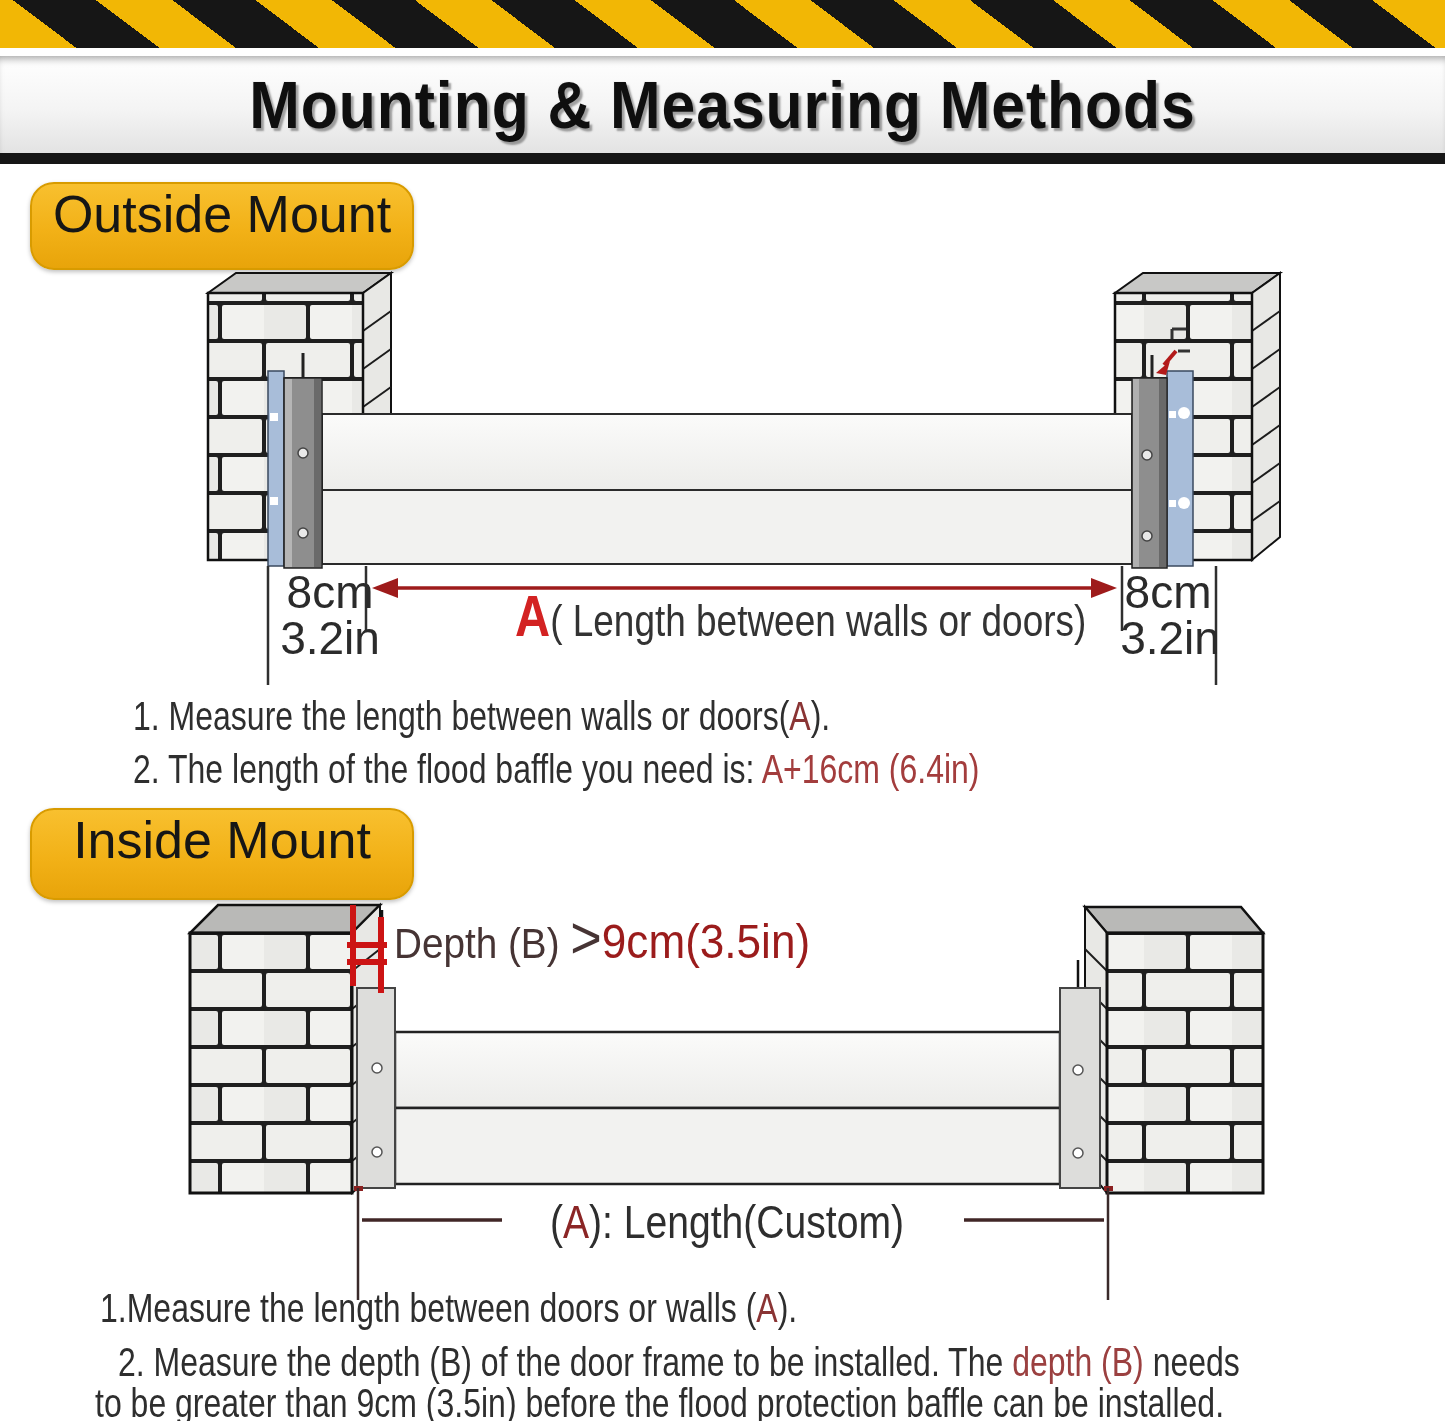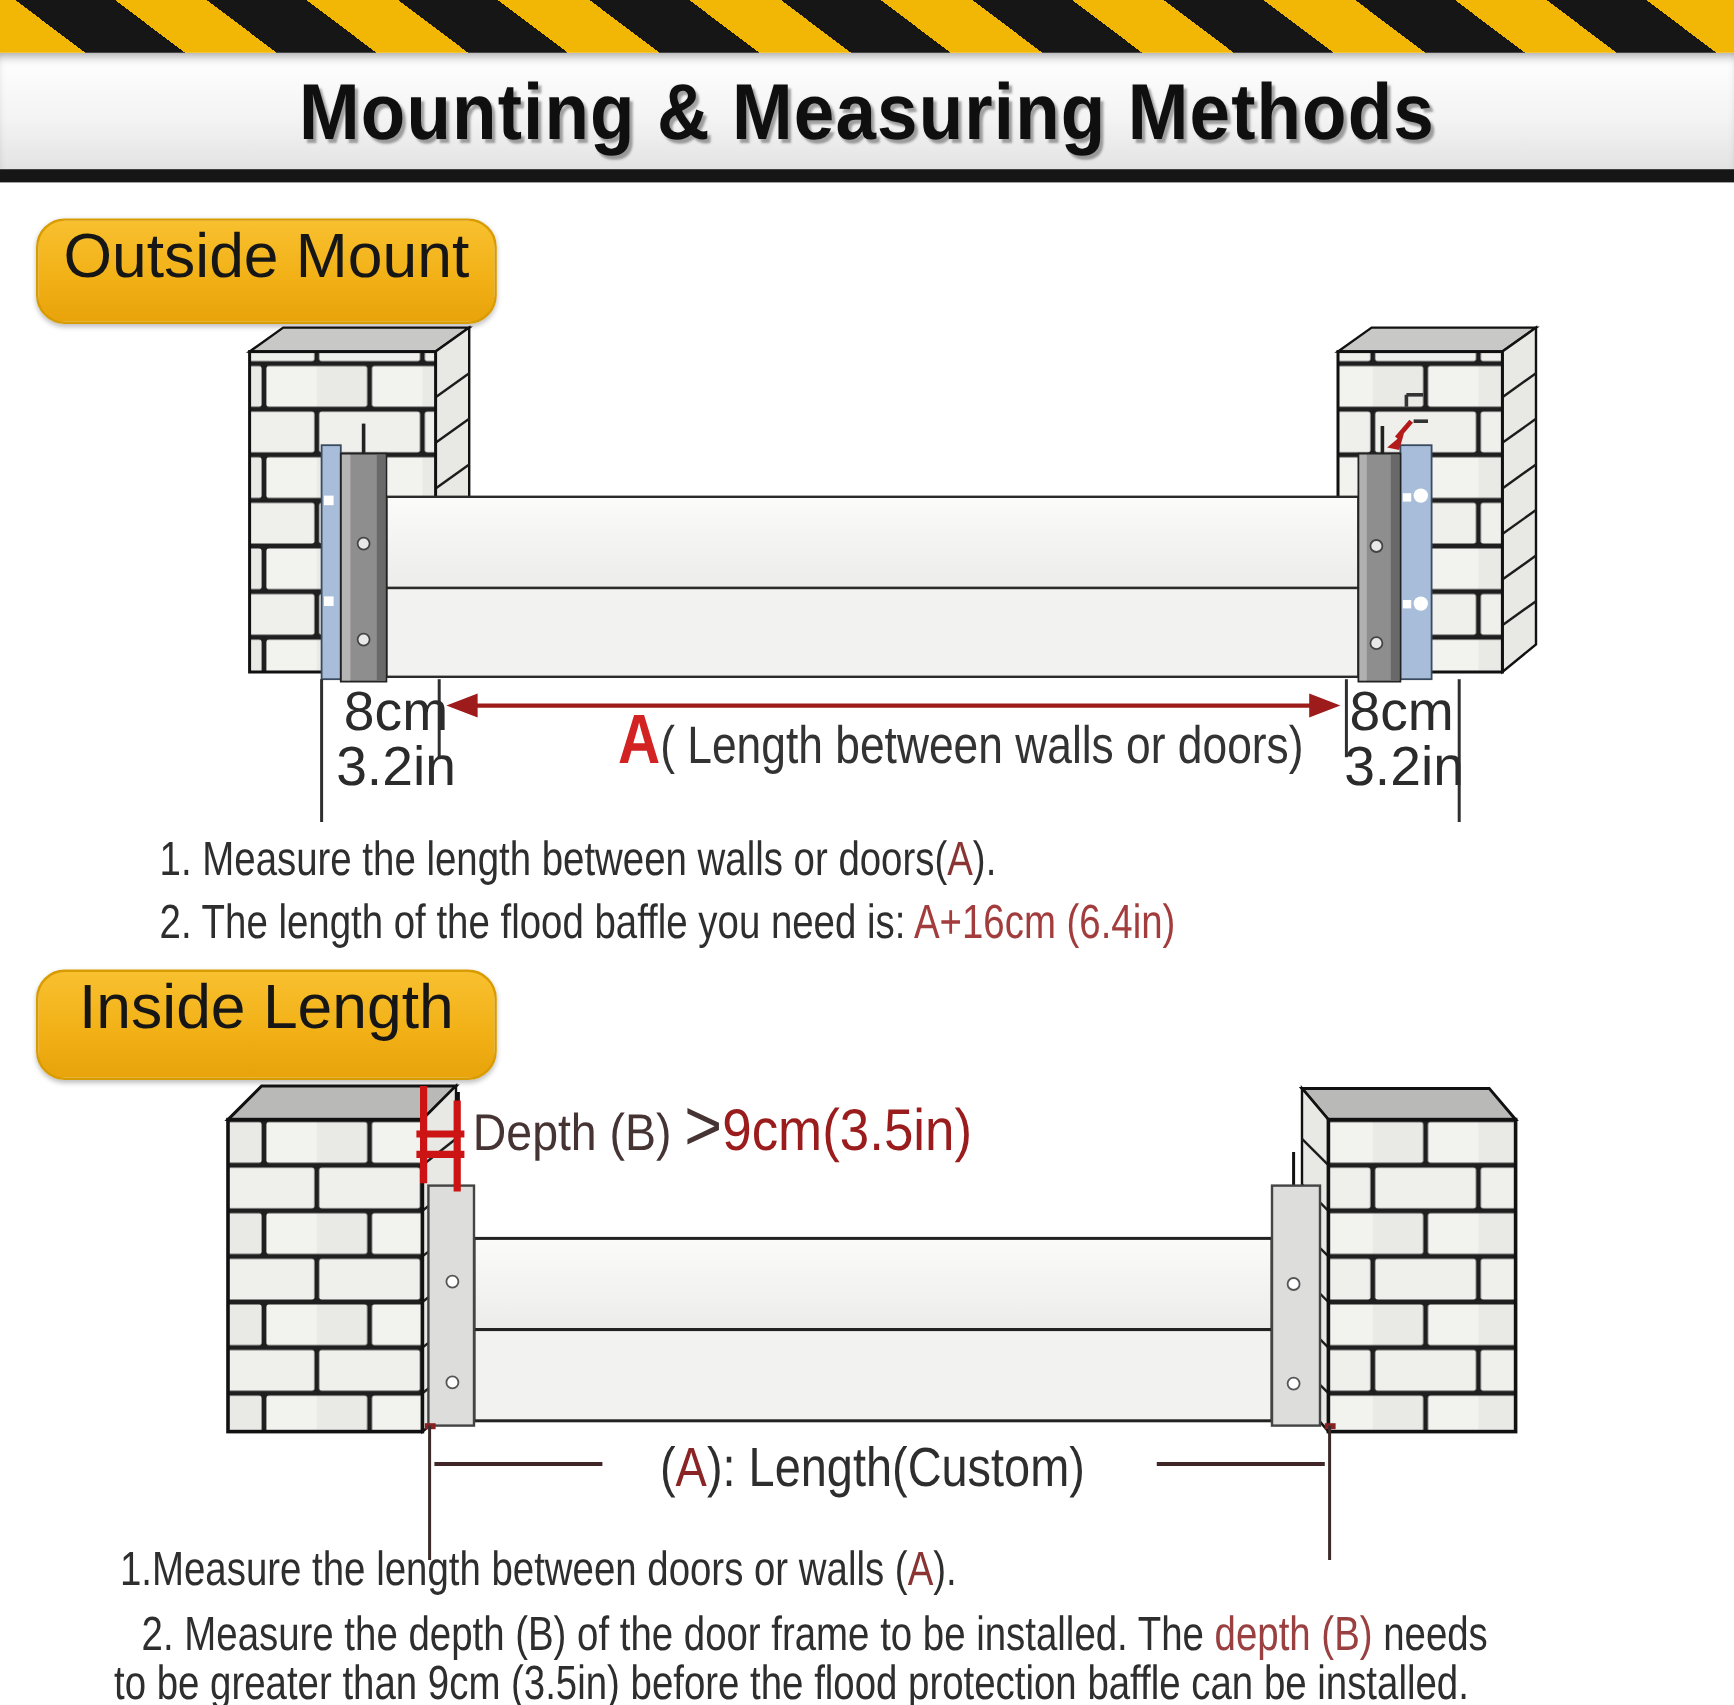--- a/index.html
+++ b/index.html
@@ -6,21 +6,21 @@
   body{
     width:1445px;height:1421px;position:relative;background:#ffffff;
     font-family:"Liberation Sans", sans-serif;overflow:hidden;
   }
   
   .hazard{
     position:absolute;left:0;top:0;width:1445px;height:48px;
     background:repeating-linear-gradient(37deg,#f2b705 0 46px,#161616 46px 96px);
   }
   .titleband{
-    position:absolute;left:0;top:44px;width:1445px;height:97px;
+    position:absolute;left:0;top:56px;width:1445px;height:97px;
     background:linear-gradient(180deg,#ffffff 0%,#f4f4f4 55%,#e3e3e3 100%);
     border-bottom:11px solid #161616;
     box-shadow:inset 0 7px 9px -5px rgba(0,0,0,.4);
   }
   .title{
     width:100%;height:97px;display:flex;align-items:center;justify-content:center;
     font-size:66px;font-weight:bold;color:#0f0f0f;letter-spacing:1px;
     transform:scaleX(.92);
     text-shadow:3px 3px 2px rgba(0,0,0,.35), -1px -1px 0 #f2f2f2;
     white-space:nowrap;
@@ -170,21 +170,21 @@
 </svg>
 
 <div class="step" style="left:133px;top:694px">
   <span>1. Measure the length between walls or doors(</span><span class="em-a">A</span><span>).</span>
 </div>
 <div class="step" style="left:133px;top:747px">
   <span>2. The length of the flood baffle you need is: </span><span class="em-len">A+16cm (6.4in)</span><span></span>
 </div>
 
 <div class="pill pill-inside">
-  <span>Inside Length</span>
+  <span>Inside Mount</span>
 </div>
 
 <svg style="top:895px" width="1445" height="426" viewBox="0 0 1445 426">
 
   <g>
     <polygon points="190,38 352,38 380,10 218,10" fill="#b9b9b7" stroke="#111" stroke-width="2.5"></polygon>
     <polygon points="352,38 380,10 380,275 352,298" fill="#e8e8e5" stroke="#111" stroke-width="2"></polygon>
     <line class="joint" x1="352" y1="76" x2="380" y2="54"></line>
       <line class="joint" x1="352" y1="114" x2="380" y2="92"></line>
     <line class="joint" x1="352" y1="152" x2="380" y2="130"></line>

